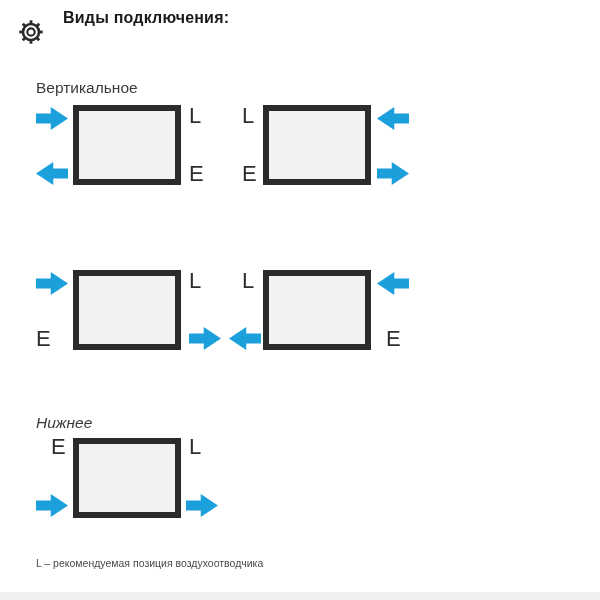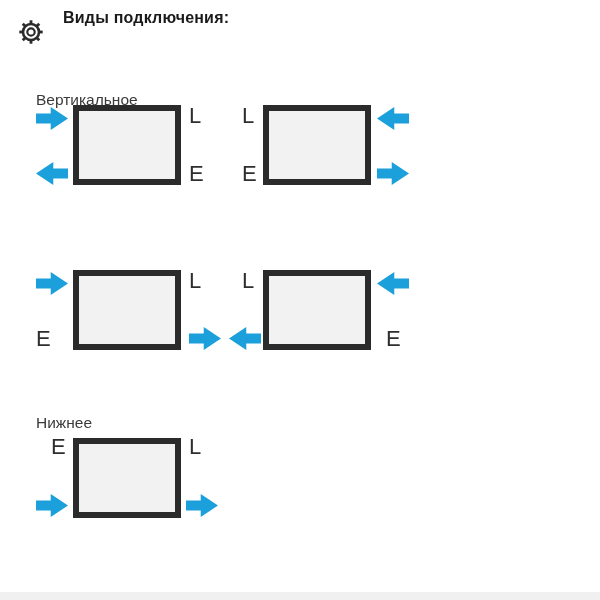--- a/index.html
+++ b/index.html
@@ -79,21 +79,21 @@
           <line x1="4.4" y1="19.6" x2="7" y2="17"></line>
           <line x1="17" y1="7" x2="19.6" y2="4.4"></line>
         </g>
         <circle cx="12" cy="12" r="7.4" stroke-width="2.4" fill="#ffffff"></circle>
         <circle cx="12" cy="12" r="3.4" stroke-width="2"></circle>
       </g>
     </svg>
   </div>
   <div class="abs title" style="left:63px; top:9px;">Виды подключения:</div>
 
-  <div class="abs section-label" style="left:36px; top:79px;margin-top:12px;">Вертикальное</div>
+  <div class="abs section-label" style="left:36px; top:79px;">Вертикальное</div>
 
   <div class="abs arrow" style="left:36px; top:107px;"></div>
   <div class="abs arrow left" style="left:36px; top:162px;"></div>
   <div class="abs radiator" style="left:73px; top:105px;"></div>
   <div class="abs letter" style="left:189px; top:105px;">L</div>
   <div class="abs letter" style="left:189px; top:163px;">E</div>
 
   <div class="abs letter" style="left:242px; top:105px;">L</div>
   <div class="abs letter" style="left:242px; top:163px;">E</div>
   <div class="abs radiator" style="left:263px; top:105px;"></div>
@@ -106,26 +106,27 @@
   <div class="abs letter" style="left:189px; top:270px;">L</div>
   <div class="abs letter" style="left:36px; top:328px;">E</div>
   <div class="abs arrow" style="left:189px; top:327px;"></div>
 
   <div class="abs letter" style="left:242px; top:270px;">L</div>
   <div class="abs arrow left" style="left:229px; top:327px;"></div>
   <div class="abs radiator" style="left:263px; top:270px;"></div>
   <div class="abs arrow left" style="left:377px; top:272px;"></div>
   <div class="abs letter" style="left:386px; top:328px;">E</div>
 
-  <div class="abs section-label" style="left:36px; top:414px;">Нижнее</div>
+  <div class="abs section-label" style="left:36px; top:414px;font-style:italic;">Нижнее</div>
 
   <div class="abs letter" style="left:51px; top:436px;">E</div>
   <div class="abs radiator" style="left:73px; top:438px;"></div>
   <div class="abs letter" style="left:189px; top:436px;">L</div>
   <div class="abs arrow" style="left:36px; top:494px;"></div>
   <div class="abs arrow" style="left:186px; top:494px;"></div>
 
   <div class="abs legend" style="left:36px; top:556px;">
+    <div>L – рекомендуемая позиция воздухоотводчика</div>
   </div>
 
   <div class="abs bottom-band"></div>
 
 </div>
 
 </body></html>

